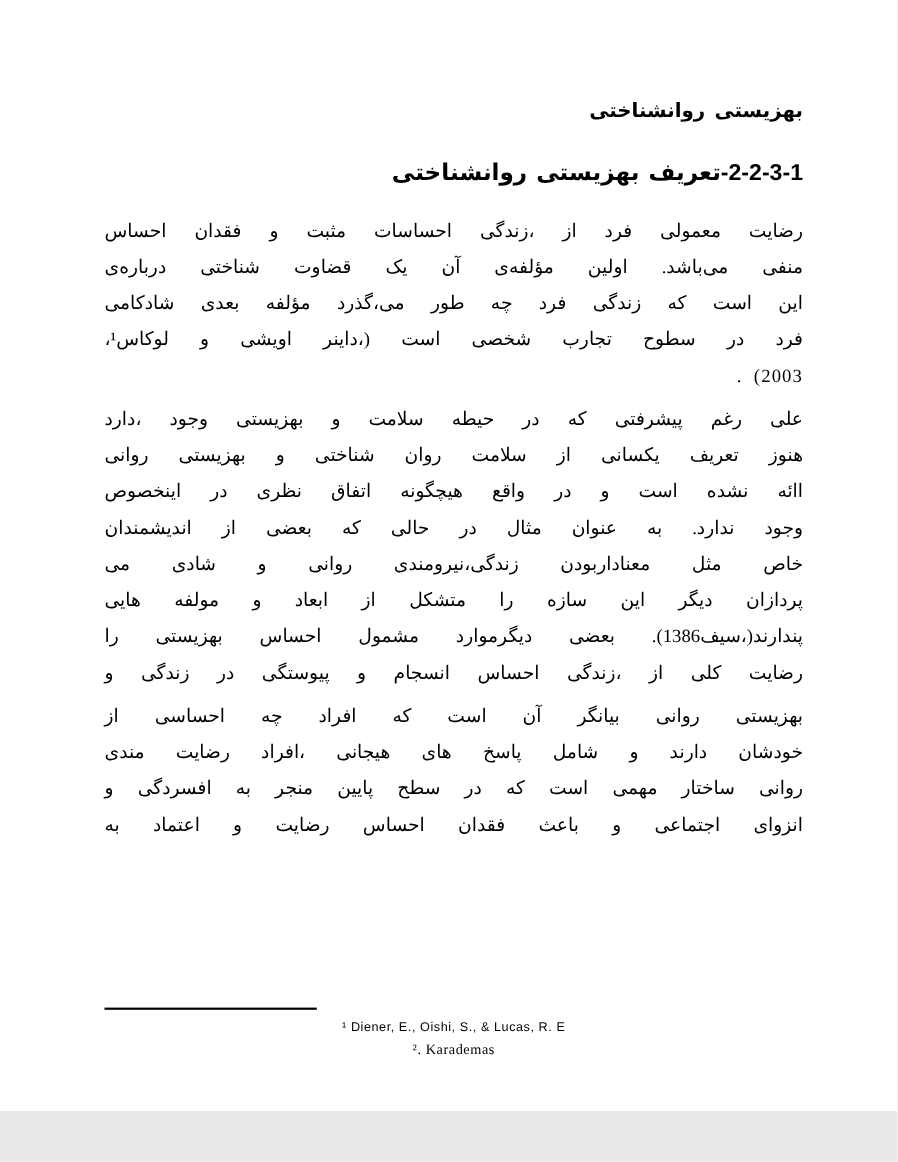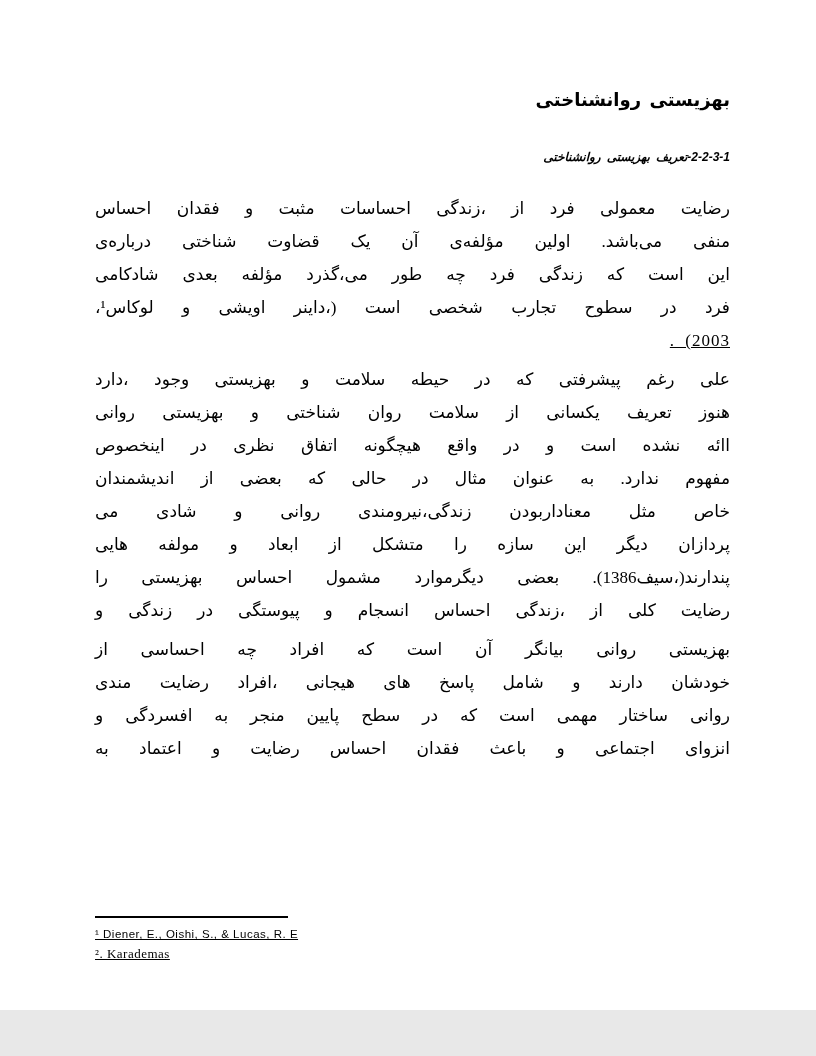--- a/index.html
+++ b/index.html
@@ -24,26 +24,25 @@
     font-size:18px;
     font-weight:bold;
     letter-spacing:2px;
     word-spacing:4px;
     line-height:24px;
   }
   .doc-heading{
     margin:34px 0 0 0;
     direction:rtl;
     text-align:right;
-    font-size:12px;
+    font-size:21px;
     font-weight:bold;
     letter-spacing:1.5px;
     word-spacing:3px;
     line-height:22px;
-    font-style:italic;
   }
   .doc-heading bdo{
     font-family:"Liberation Sans","DejaVu Sans",sans-serif;
     letter-spacing:0.5px;
   }
   .paragraphs{display:block;margin-top:24px;}
   .para{margin:0 0 6px 0;}
   .line{
     direction:rtl;
     font-size:17px;
@@ -54,33 +53,32 @@
     white-space:nowrap;
   }
   .line-fill{
     white-space:normal;
     text-align:justify;
     text-align-last:justify;
     text-justify:inter-word;
   }
   .line-end{
     text-align:right;
-    text-decoration:underline;
   }
   .footnote-area{
     position:absolute;
     left:95px;top:916px;
     width:635px;
   }
   .fn-sep{
     width:193px;
     border-top:2px solid #000;
     margin:0 0 7px 0;
   }
-  .footnote{direction:ltr;text-align:left;text-decoration:underline;}
+  .footnote{direction:ltr;text-align:center;}
   .fn-sans{
     font-family:"Liberation Sans","DejaVu Sans",sans-serif;
     font-size:11.5px;
     line-height:19px;
     letter-spacing:0.5px;
   }
   .fn-serif{
     font-family:"Liberation Serif","DejaVu Serif",serif;
     font-size:13px;
     line-height:19px;
@@ -104,21 +102,21 @@
           <div class="line line-fill">رضایت معمولی فرد از ،زندگی احساسات مثبت و فقدان احساس</div>
           <div class="line line-fill">منفی می‌باشد. اولین مؤلفه‌ی آن یک قضاوت شناختی درباره‌ی</div>
           <div class="line line-fill">این است که زندگی فرد چه طور می،گذرد مؤلفه بعدی شادکامی</div>
           <div class="line line-fill">فرد در سطوح تجارب شخصی است (،داینر اویشی و لوکاس¹،</div>
           <div class="line line-end">2003) .</div>
         </div>
         <div class="para">
           <div class="line line-fill">علی رغم پیشرفتی که در حیطه سلامت و بهزیستی وجود ،دارد</div>
           <div class="line line-fill">هنوز تعریف یکسانی از سلامت روان شناختی و بهزیستی روانی</div>
           <div class="line line-fill">اائه نشده است و در واقع هیچگونه اتفاق نظری در اینخصوص</div>
-          <div class="line line-fill">مفهوم ندارد. به عنوان مثال در حالی که بعضی از اندیشمندان</div>
+          <div class="line line-fill">وجود ندارد. به عنوان مثال در حالی که بعضی از اندیشمندان</div>
           <div class="line line-fill">خاص مثل معناداربودن زندگی،نیرومندی روانی و شادی می</div>
           <div class="line line-fill">پردازان دیگر این سازه را متشکل از ابعاد و مولفه هایی</div>
           <div class="line line-fill">پندارند(،سیف1386). بعضی دیگرموارد مشمول احساس بهزیستی را</div>
           <div class="line line-fill">رضایت کلی از ،زندگی احساس انسجام و پیوستگی در زندگی و</div>
         </div>
         <div class="para">
           <div class="line line-fill">بهزیستی روانی بیانگر آن است که افراد چه احساسی از</div>
           <div class="line line-fill">خودشان دارند و شامل پاسخ های هیجانی ،افراد رضایت مندی</div>
           <div class="line line-fill">روانی ساختار مهمی است که در سطح پایین منجر به افسردگی و</div>
           <div class="line line-fill">انزوای اجتماعی و باعث فقدان احساس رضایت و اعتماد به</div>

